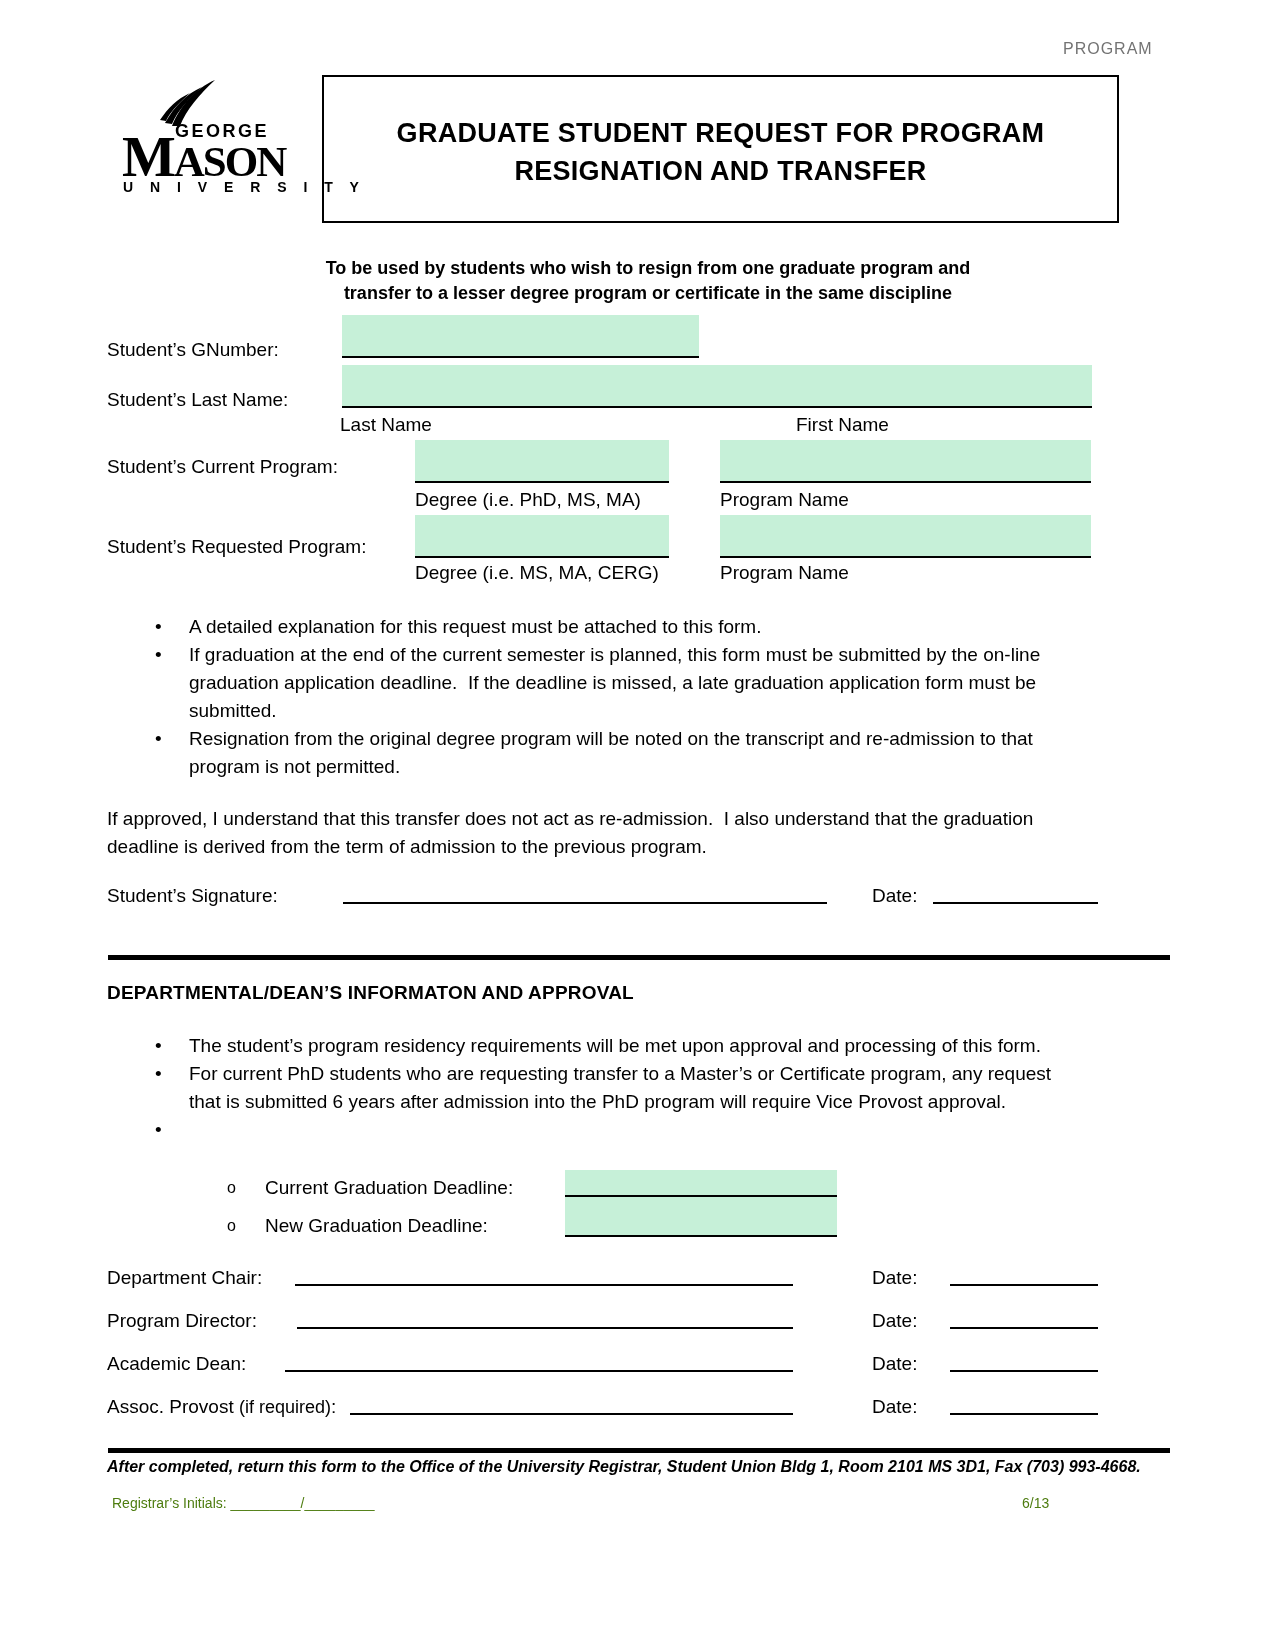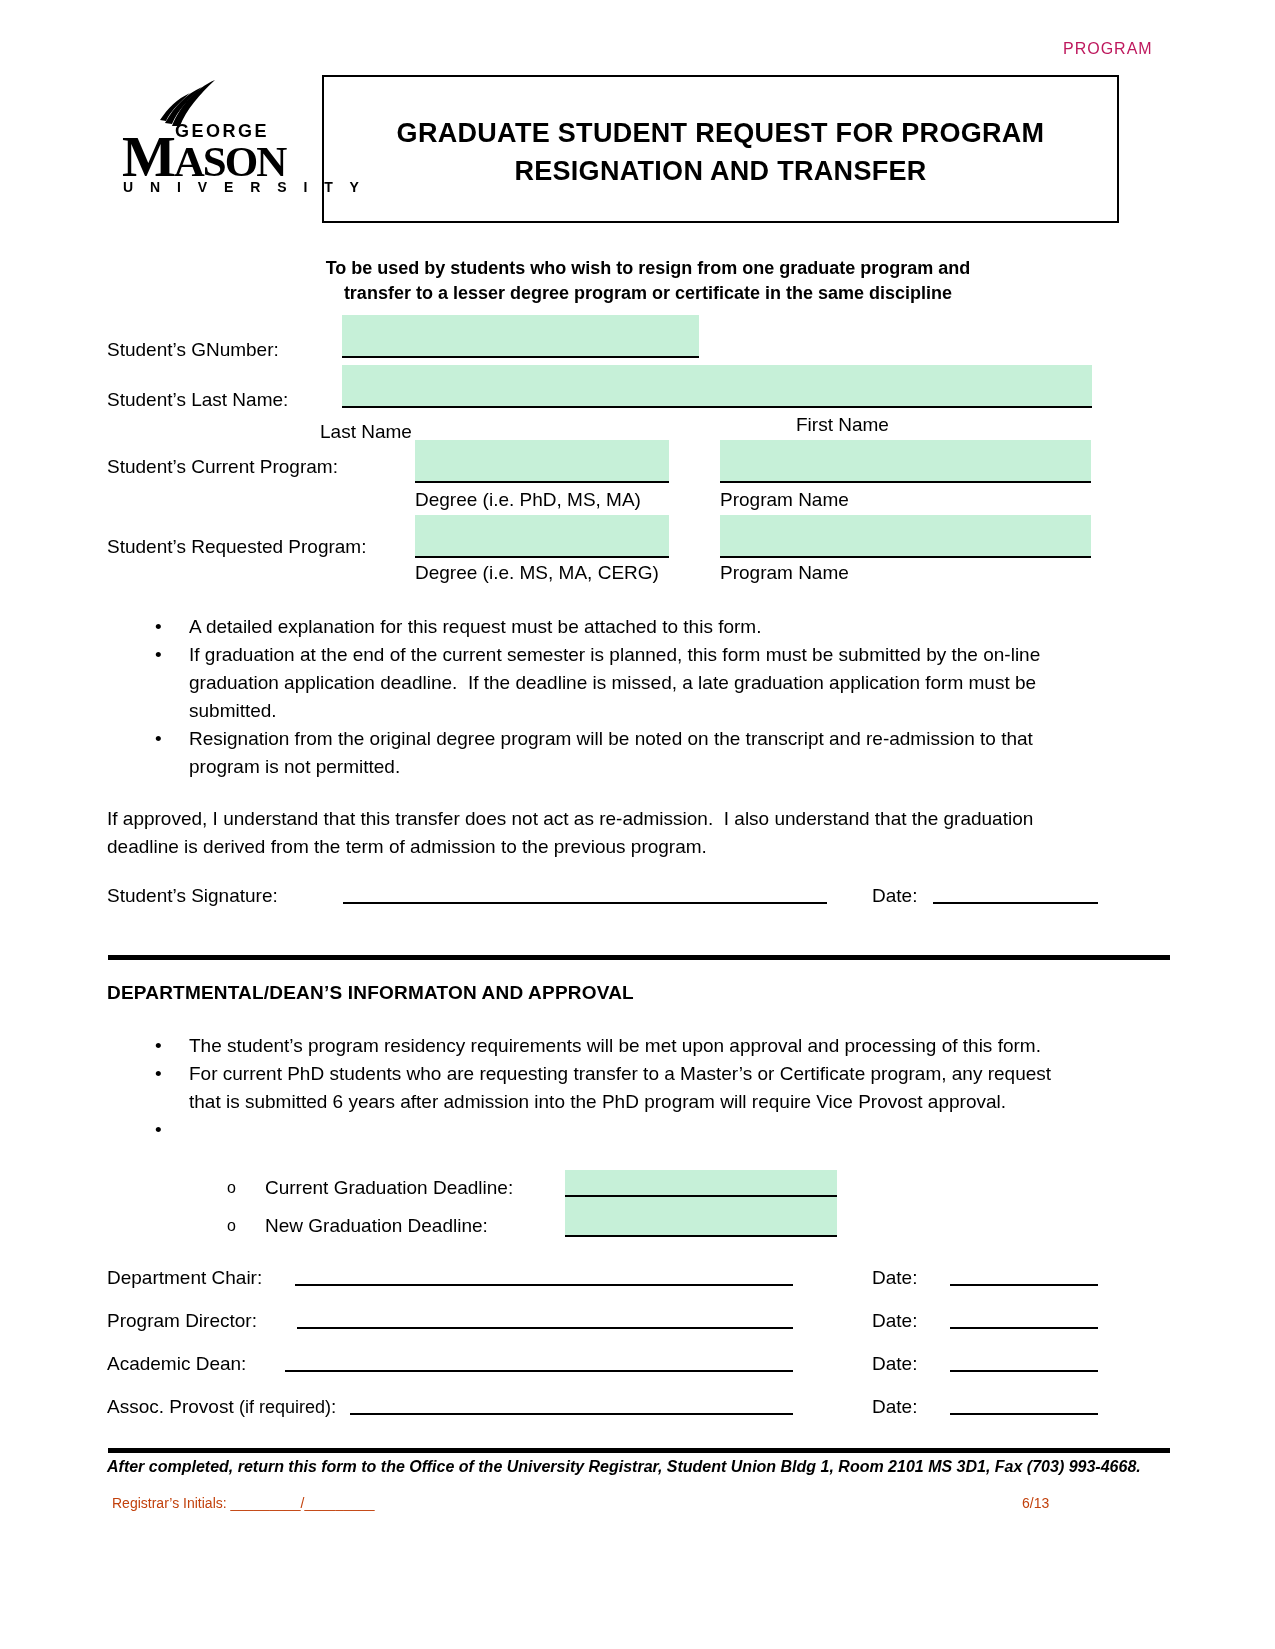--- a/index.html
+++ b/index.html
@@ -3,21 +3,21 @@
 <meta charset="utf-8">
 <style>
   * { margin:0; padding:0; box-sizing:border-box; }
   html,body { background:#ffffff; }
   body { font-family:"Liberation Sans","DejaVu Sans",sans-serif; color:#000; }
   .page { position:relative; width:1275px; height:1649px; margin:0 auto; background:#fff; overflow:hidden; }
 
   .abs { position:absolute; }
 
   
-  .corner-tag { left:1063px; top:40px; font-size:16px; letter-spacing:1px; color:#be185d; }
+  .corner-tag { left:1063px; top:40px; font-size:16px; letter-spacing:1px; color:#737373; }
 
   
   .logo { left:122px; top:80px; width:170px; height:114px; }
   .logo .feather { position:absolute; left:38px; top:0; }
   .logo-george { position:absolute; left:53px; top:41px; font-size:18px; font-weight:bold; letter-spacing:2.5px; }
   .logo-mason { position:absolute; left:0; top:44px; font-family:"Liberation Serif","DejaVu Serif",serif; font-weight:bold; letter-spacing:-2px; white-space:nowrap; }
   .logo-mason .m { font-size:57px; }
   .logo-mason .rest { font-size:43px; }
   .logo-university { position:absolute; left:1px; top:99px; font-size:14px; font-weight:bold; letter-spacing:6.5px; white-space:nowrap; }
 
@@ -46,21 +46,21 @@
   .rule { background:#000; }
 
   .heading { font-size:19px; font-weight:bold; letter-spacing:.2px; white-space:nowrap; }
 
   .o-item { height:24px; }
   .o-item .marker { position:absolute; left:0; top:2px; font-size:16px; }
   .o-item .lbl { position:absolute; left:38px; top:0; }
 
   .small-note { font-size:18px; }
   .return-note { font-size:16px; font-weight:bold; font-style:italic; white-space:nowrap; }
-  .footer-gray { font-size:14px; color:#c2410c; white-space:nowrap; }
+  .footer-gray { font-size:14px; color:#4d7c0f; white-space:nowrap; }
 </style>
 </head>
 <body>
 
 <div class="page">
 
   <div class="abs corner-tag">PROGRAM</div>
 
   <div class="abs logo">
     <svg class="feather" width="56" height="46" viewBox="0 0 56 46" aria-hidden="true">
@@ -80,21 +80,21 @@
     <div class="title-line">GRADUATE STUDENT REQUEST FOR PROGRAM</div>
     <div class="title-line">RESIGNATION AND TRANSFER</div>
   </div>
 
   <div class="abs lbl" style="left:107px; top:339px;">Student’s GNumber:</div>
   <div class="abs gfield" style="left:342px; top:315px; width:357px; height:43px;"></div>
 
   <div class="abs lbl" style="left:107px; top:389px;">Student’s Last Name:</div>
   <div class="abs gfield" style="left:342px; top:365px; width:750px; height:43px;"></div>
 
-  <div class="abs sublbl" style="left:320px; top:414px;margin-top:7px;">Last Name</div>
+  <div class="abs sublbl" style="left:340px; top:414px;">Last Name</div>
   <div class="abs sublbl" style="left:796px; top:414px;">First Name</div>
 
   <div class="abs lbl" style="left:107px; top:456px;">Student’s Current Program:</div>
   <div class="abs gfield" style="left:415px; top:440px; width:254px; height:43px;"></div>
   <div class="abs gfield" style="left:720px; top:440px; width:371px; height:43px;"></div>
 
   <div class="abs sublbl" style="left:415px; top:489px;">Degree (i.e. PhD, MS, MA)</div>
   <div class="abs sublbl" style="left:720px; top:489px;">Program Name</div>
 
   <div class="abs lbl" style="left:107px; top:536px;">Student’s Requested Program:</div>

